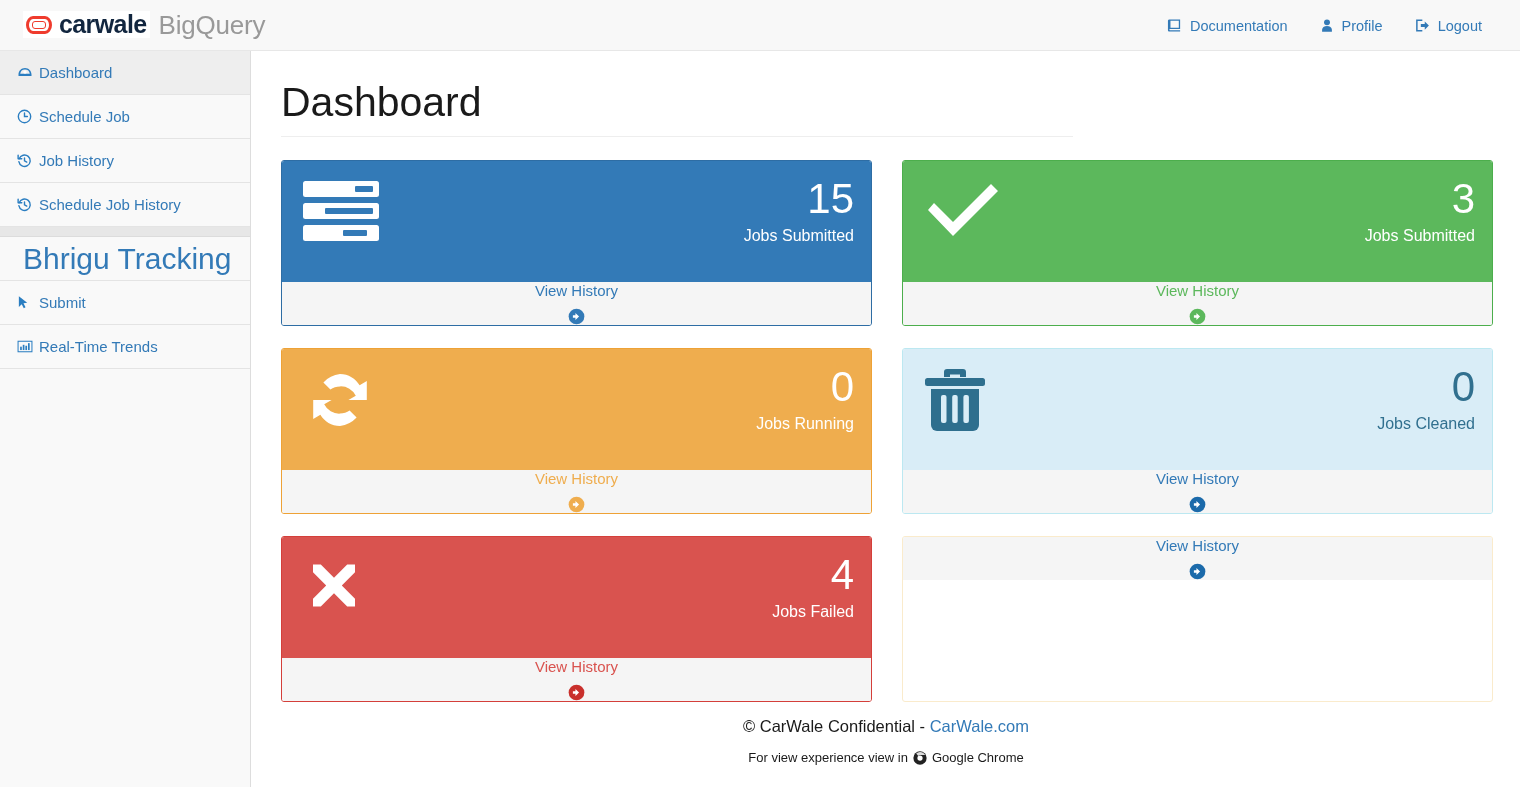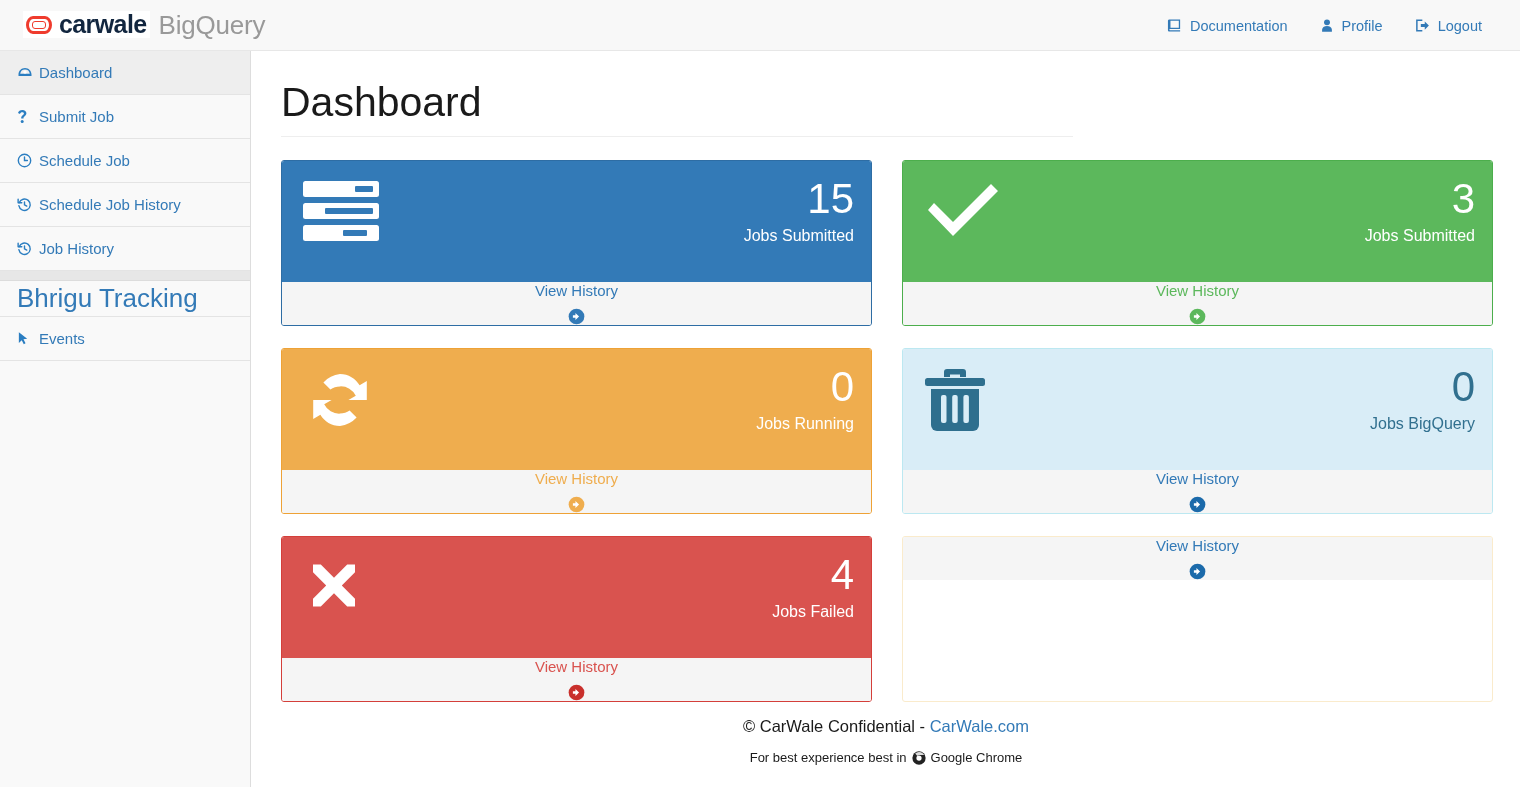--- a/index.html
+++ b/index.html
@@ -78,23 +78,23 @@
   .side-item .si-icon {
     width: 20px; display:inline-flex; align-items:center; justify-content:flex-start;
     color:#2b7ec1; flex: 0 0 auto;
   }
   .side-item .si-label { margin-left: 2px; }
   .side-sep {
     height: 10px; background: #e7e7e7;
     border-bottom: 1px solid #dcdcdc;
   }
   .side-head {
-    height: 36px; display:flex; align-items:center;
-    padding-left: 17px;
-    font-size: 26px; color: #337ab7;
+    height: 44px; display:flex; align-items:center;
+    padding-left: 23px;
+    font-size: 30px; color: #337ab7;
     border-bottom: 1px solid #e4e4e4;
     background: #f9f9f9;
     white-space: nowrap;
   }
 
   
   #main {
     position: absolute; left: 252px; top: 51px;
     width: 1268px; height: 736px;
     background: #fff;
@@ -241,75 +241,78 @@
   <div class="side-item active">
     <span class="si-icon">
       <svg width="16" height="16" viewBox="0 0 16 16" fill="#2b7ec1">
         <path d="M8 3C4.4 3 1.5 5.9 1.5 9.5V11h13V9.5C14.5 5.9 11.6 3 8 3zm0 1.6a4.9 4.9 0 0 1 4.8 4.2H3.2A4.9 4.9 0 0 1 8 4.6z"></path>
         <path d="M8 5.4c-.9 0-1.6.7-1.6 1.6S7.1 8.6 8 8.6 9.6 7.9 9.6 7 8.9 5.4 8 5.4z" fill="#fff"></path>
       </svg>
     </span>
     <span class="si-label">Dashboard</span>
   </div>
 
-  <div class="side-item">
-    <span class="si-icon">
-      <svg width="11" height="16" viewBox="0 0 11 16" fill="#2b7ec1">
-        <path d="M5.4 1.1C3.1 1.1 1.5 2.3 1 4l2 .9c.3-1 1.1-1.7 2.2-1.7 1 0 1.7.5 1.7 1.3 0 .6-.3 1-1.2 1.7-1 .8-1.5 1.5-1.5 2.6v.7h2.3v-.5c0-.7.3-1.1 1.2-1.8C8.8 6.3 9.4 5.5 9.4 4.3 9.4 2.4 7.8 1.1 5.4 1.1z"></path>
-        <circle cx="5.2" cy="12.6" r="1.5"></circle>
-      </svg>
-    </span>
-    <span class="si-label">Submit Job</span>
-  </div>
 
   <div class="side-item">
     <span class="si-icon">
       <svg width="15" height="15" viewBox="0 0 16 16" fill="none" stroke="#2b7ec1" stroke-width="1.5">
         <circle cx="8" cy="8" r="6.6"></circle>
         <path d="M8 4.3V8h3.1" stroke-linecap="round"></path>
       </svg>
     </span>
     <span class="si-label">Schedule Job</span>
   </div>
 
   <div class="side-item">
     <span class="si-icon">
       <svg width="15" height="15" viewBox="0 0 16 16" fill="none" stroke="#2b7ec1" stroke-width="1.5">
         <path d="M2.3 6.1A6.1 6.1 0 1 1 2 9.3" stroke-linecap="round"></path>
         <path d="M1.2 2.3v3.9h3.9" stroke-linecap="round" stroke-linejoin="round"></path>
         <path d="M8 5.2V8.3l2.4 1.4" stroke-linecap="round"></path>
       </svg>
     </span>
-    <span class="si-label">Schedule Job History</span>
+    <span class="si-label">Job History</span>
   </div>
 
   <div class="side-item">
     <span class="si-icon">
       <svg width="15" height="15" viewBox="0 0 16 16" fill="none" stroke="#2b7ec1" stroke-width="1.5">
         <path d="M2.3 6.1A6.1 6.1 0 1 1 2 9.3" stroke-linecap="round"></path>
         <path d="M1.2 2.3v3.9h3.9" stroke-linecap="round" stroke-linejoin="round"></path>
         <path d="M8 5.2V8.3l2.4 1.4" stroke-linecap="round"></path>
       </svg>
     </span>
-    <span class="si-label">Job History</span>
+    <span class="si-label">Schedule Job History</span>
   </div>
 
   <div class="side-sep"></div>
 
   <div class="side-head">Bhrigu Tracking</div>
 
   <div class="side-item">
     <span class="si-icon">
       <svg width="13" height="15" viewBox="0 0 14 16" fill="#2b7ec1">
         <path d="M2 1.2l9 7.1-4 .6 2.2 4.3-1.9 1-2.2-4.3L2 12.9V1.2z"></path>
       </svg>
     </span>
-    <span class="si-label">Events</span>
-  </div>
-
+    <span class="si-label">Submit</span>
+  </div>
+
+  <div class="side-item">
+    <span class="si-icon">
+      <svg width="16" height="15" viewBox="0 0 16 16" fill="#2b7ec1">
+        <rect x="0.6" y="2.4" width="14.8" height="11.2" fill="none" stroke="#2b7ec1" stroke-width="1.1"></rect>
+        <rect x="2.8" y="8.2" width="1.8" height="3.6"></rect>
+        <rect x="5.6" y="6.2" width="1.8" height="5.6"></rect>
+        <rect x="8.4" y="7.2" width="1.8" height="4.6"></rect>
+        <rect x="11.2" y="4.4" width="1.8" height="7.4"></rect>
+      </svg>
+    </span>
+    <span class="si-label">Real-Time Trends</span>
+  </div>
 
 </div>
 
 <div id="main">
 
   <div id="page-title">Dashboard</div>
   <div id="title-rule"></div>
 
   <div id="cards">
 
@@ -395,21 +398,21 @@
             <path d="M23 2h16a3 3 0 0 1 3 3v5h-6V7.5H26V10h-6V5a3 3 0 0 1 3-3z"></path>
             <rect x="1" y="11" width="60" height="8" rx="2.5"></rect>
             <path d="M7 22h48v36a6 6 0 0 1-6 6H13a6 6 0 0 1-6-6V22z"></path>
             <rect x="17" y="28" width="5.5" height="28" rx="2" fill="#d9edf7"></rect>
             <rect x="28.2" y="28" width="5.5" height="28" rx="2" fill="#d9edf7"></rect>
             <rect x="39.4" y="28" width="5.5" height="28" rx="2" fill="#d9edf7"></rect>
           </svg>
         </div>
         <div class="card-nums">
           <div class="card-huge">0</div>
-          <div class="card-sub">Jobs BigQuery</div>
+          <div class="card-sub">Jobs Cleaned</div>
         </div>
       </div>
       <div class="card-foot">
         <span>View History</span>
         <span class="arrow-ic">
           <svg width="17" height="17" viewBox="0 0 16 16">
             <circle cx="8" cy="8" r="7.4" fill="#1b6aaa"></circle>
             <path d="M7 4.6L10.4 8 7 11.4V9.2H4.6V6.8H7V4.6z" fill="#fff"></path>
           </svg>
         </span>
@@ -451,21 +454,21 @@
       </div>
     </div>
 
   </div>
 
   <div id="footer">
     <div id="footer-line1">
       <span>© CarWale Confidential - </span><a>CarWale.com</a>
     </div>
     <div id="footer-line2">
-      <span>For best experience best in</span>
+      <span>For view experience view in</span>
       <span class="chrome-ic">
         <svg width="14" height="14" viewBox="0 0 16 16">
           <circle cx="8" cy="8" r="7.6" fill="#222"></circle>
           <circle cx="8" cy="8" r="3" fill="#fff"></circle>
           <path d="M8 1.2a6.8 6.8 0 0 1 5.9 3.4H8.6a3 3 0 0 0-2.5 1.2L3.6 2.9A6.8 6.8 0 0 1 8 1.2z" fill="#ddd"></path>
         </svg>
       </span>
       <span>Google Chrome</span>
     </div>
   </div>

